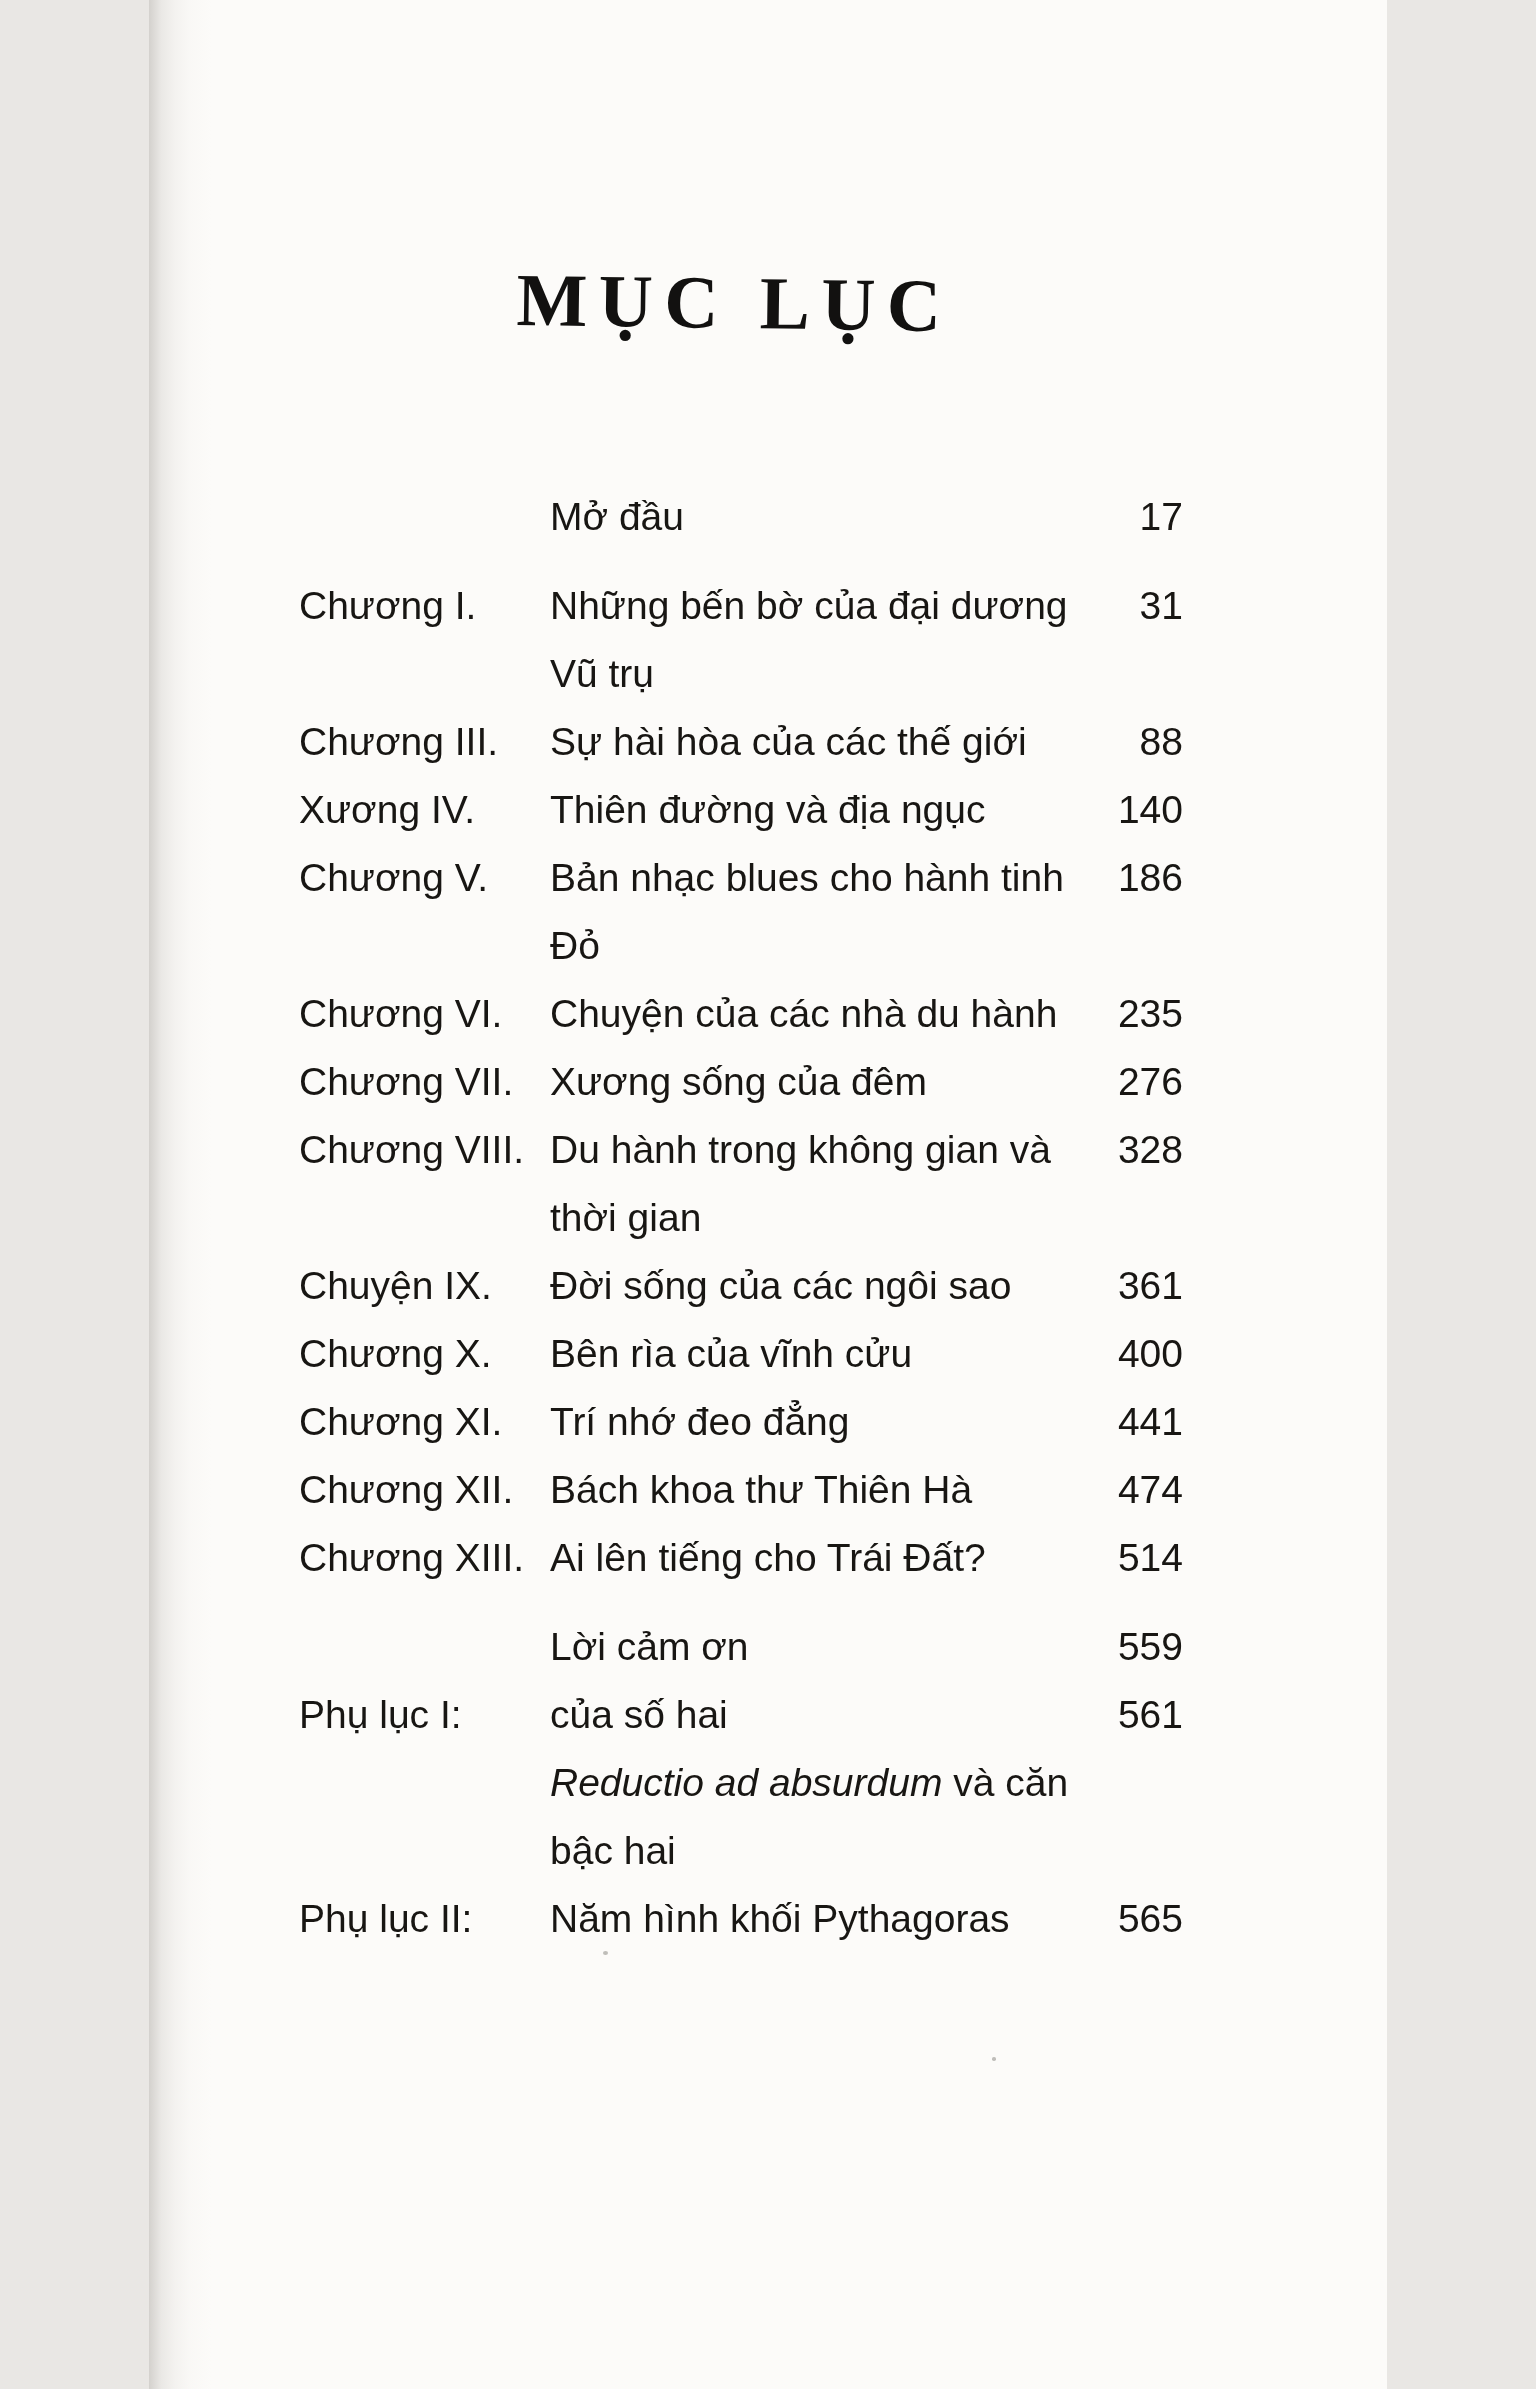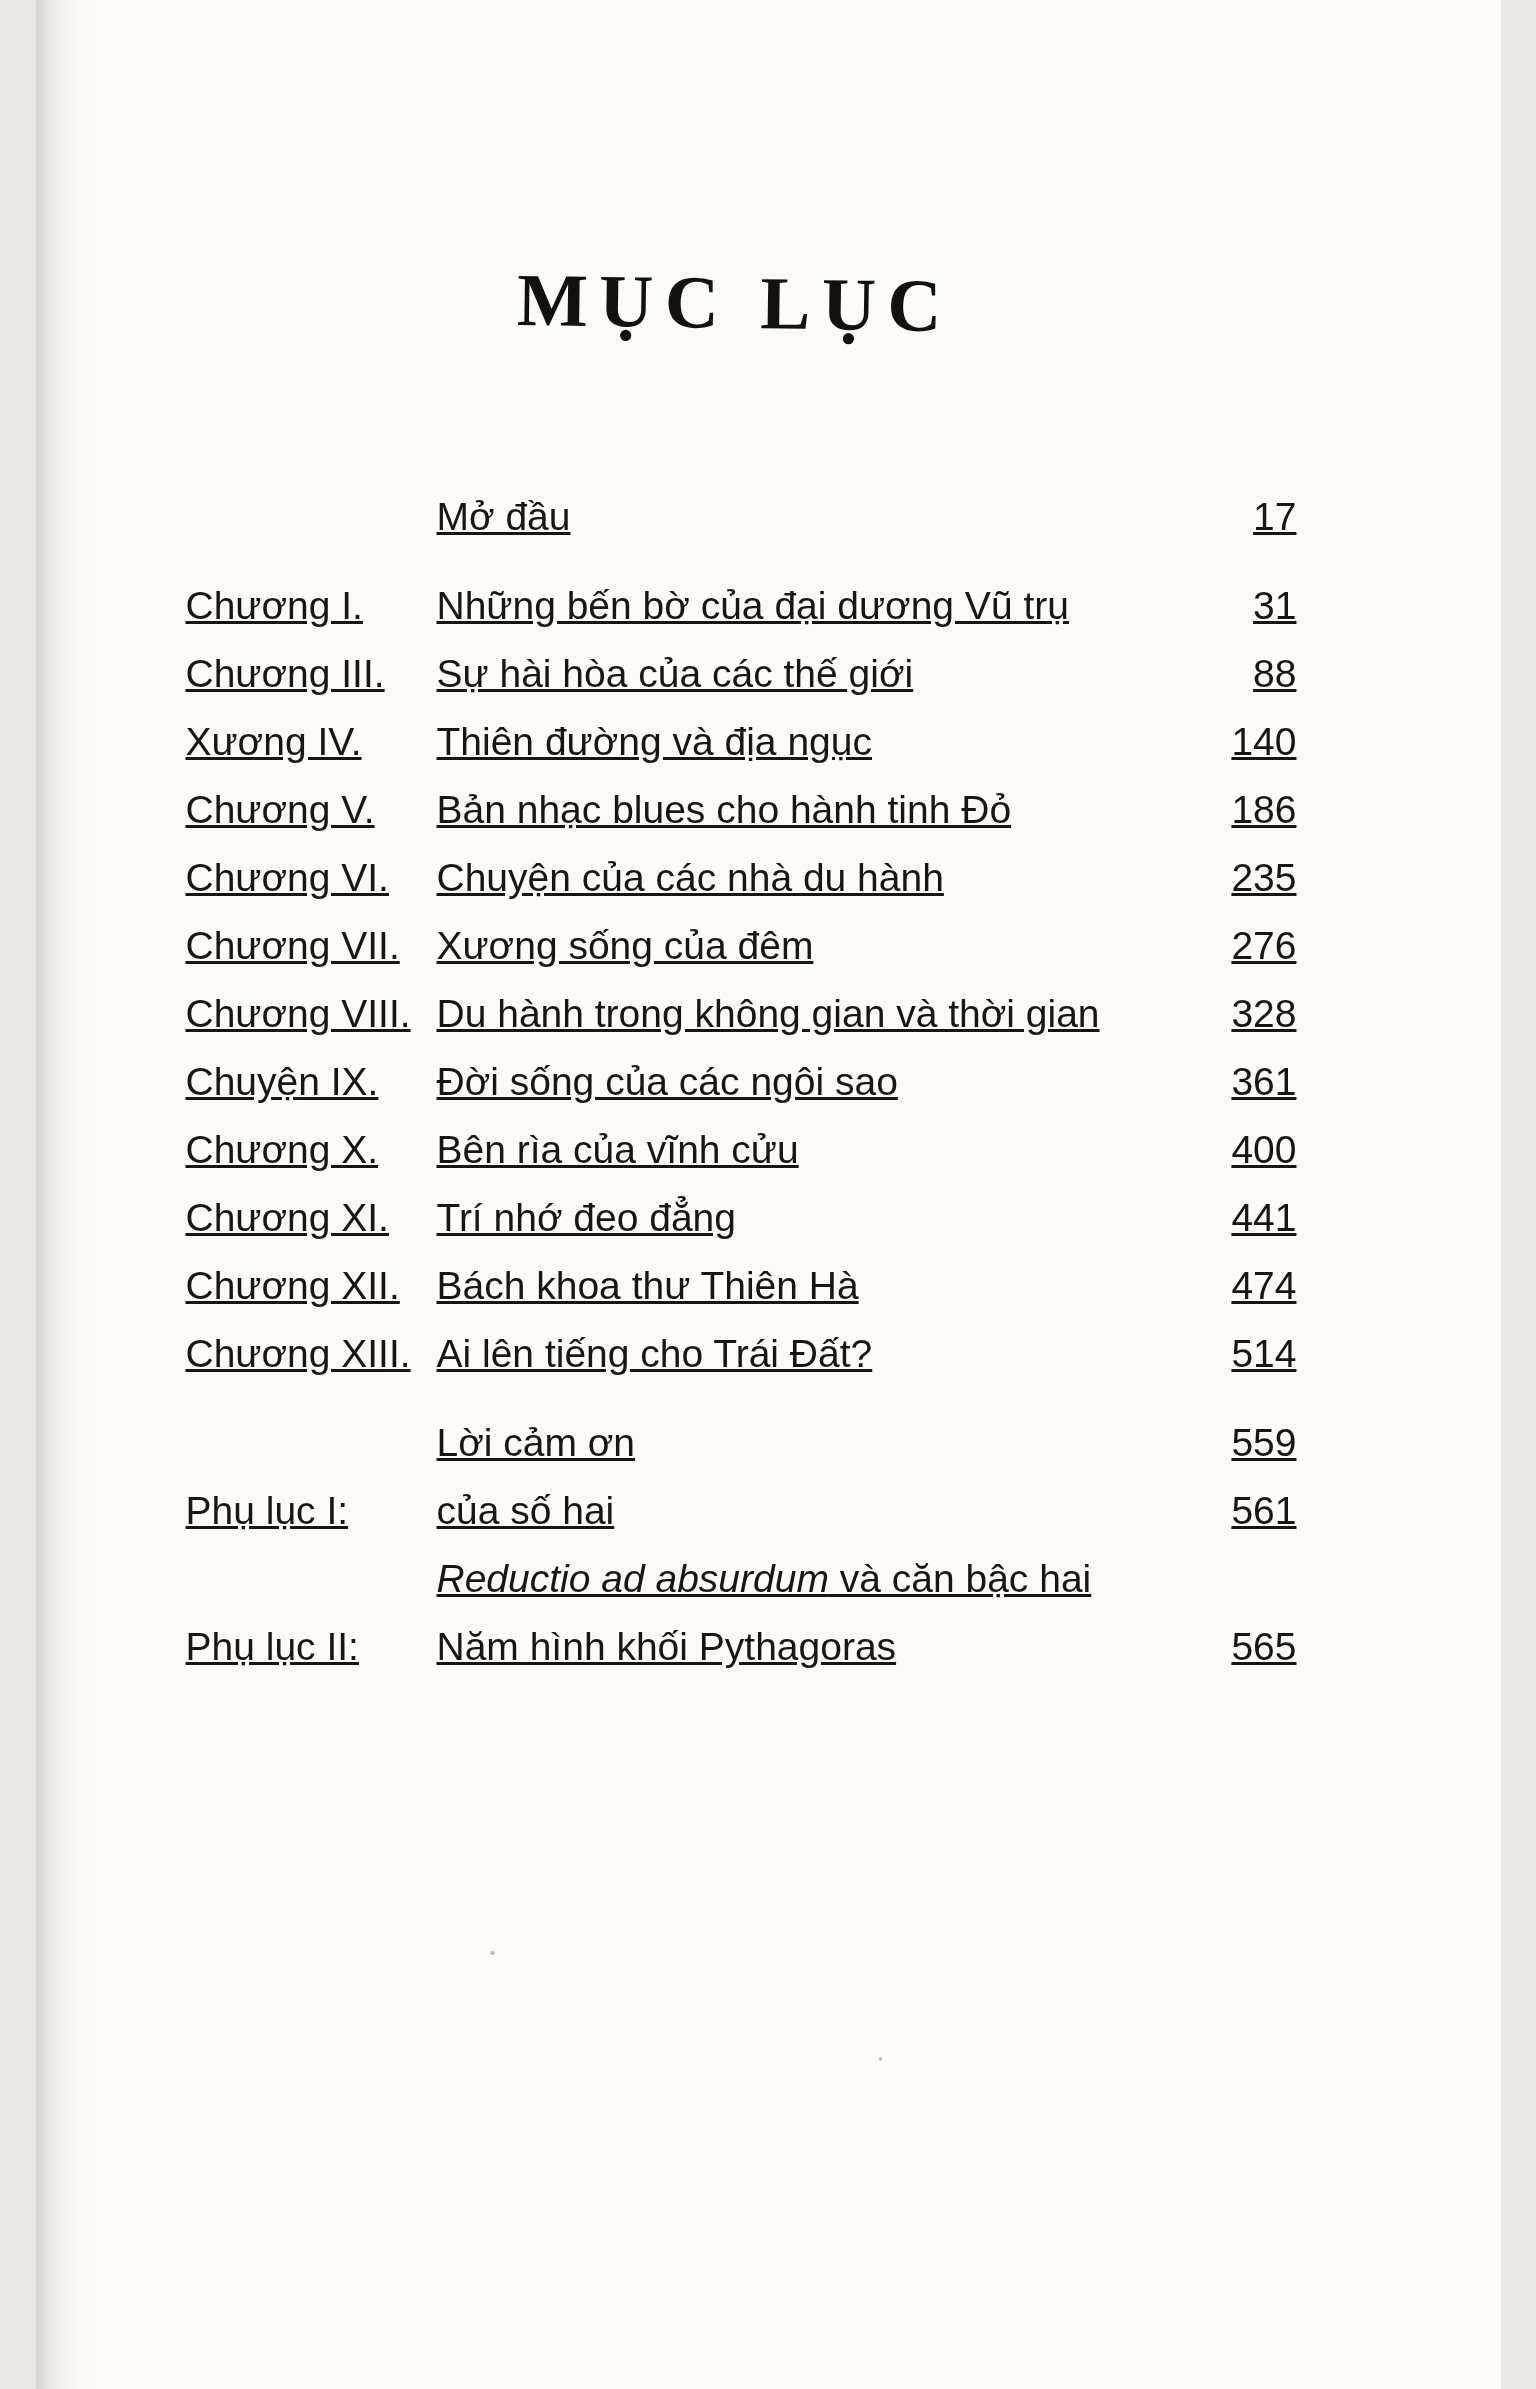--- a/index.html
+++ b/index.html
@@ -1,18 +1,18 @@
 <!DOCTYPE html>
 <html style="font-size:14px"><head>
 <meta charset="utf-8">
 <style>
   html,body{margin:0;padding:0;background:#e9e7e4;}
   .page{
     position:relative;
-    width:1465px;height:2389px;
+    width:1238px;height:2389px;
     margin:0 auto;
     background:#fcfbf9;
     overflow:hidden;
     color:#1a1815;
   }
   .scan-edge{
     position:absolute;left:0;top:0;bottom:0;width:63px;
     background:linear-gradient(90deg,
       rgba(118,112,104,0.30) 0px,
       rgba(140,134,126,0.16) 12.3px,
@@ -33,21 +33,21 @@
     color:#121110;
   }
   .toc{
     margin-top:137px;
     padding:0 204px 0 150px;
     font-family:"Liberation Sans", sans-serif;
     font-size:39px;
     color:#181613;
   }
   .toc-group + .toc-group{margin-top:21px;}
-  .toc-entry{display:flex;align-items:flex-start;text-decoration:underline;}
+  .toc-entry{display:flex;align-items:flex-start;}
   .entry-label{
     flex:none;width:251px;
     line-height:68px;white-space:nowrap;
   }
   .entry-lines{flex:1;min-width:0;}
   .entry-line{line-height:68px;}
   .entry-line em{font-style:italic;}
   .entry-page{
     flex:none;min-width:98px;
     text-align:right;line-height:68px;

